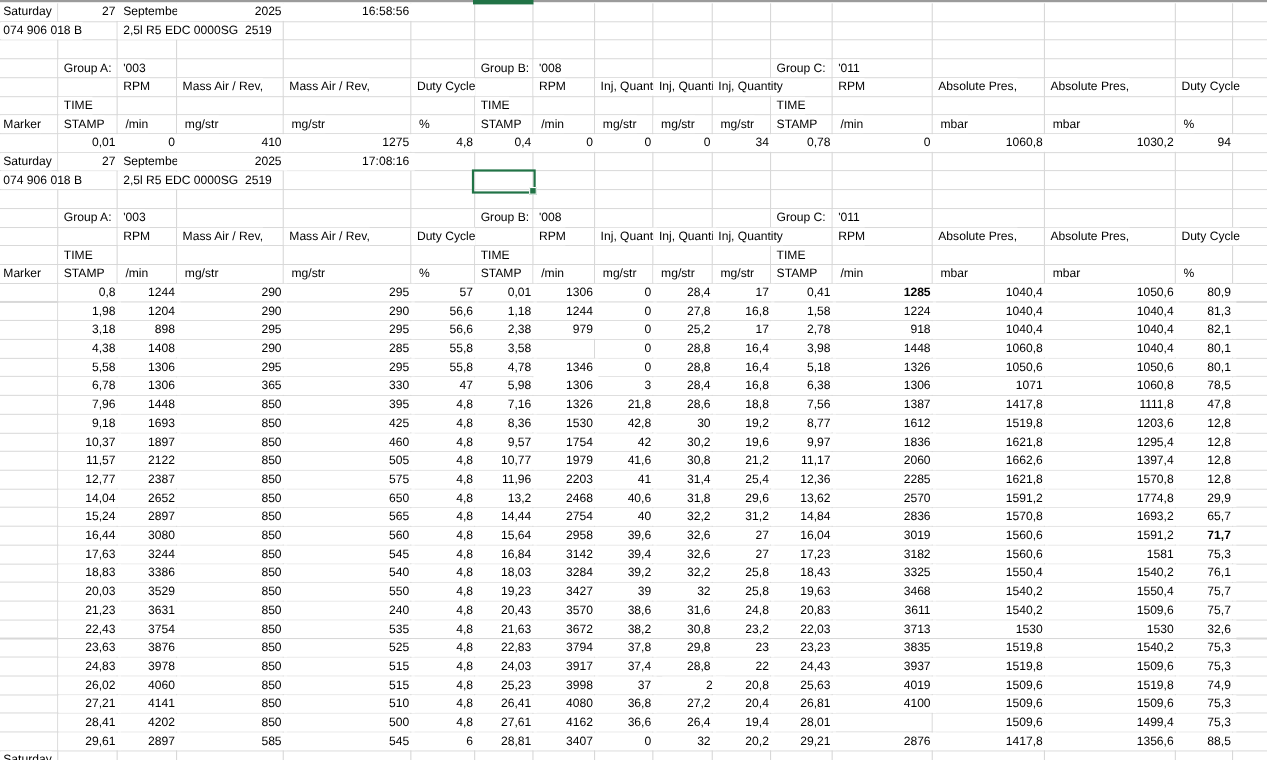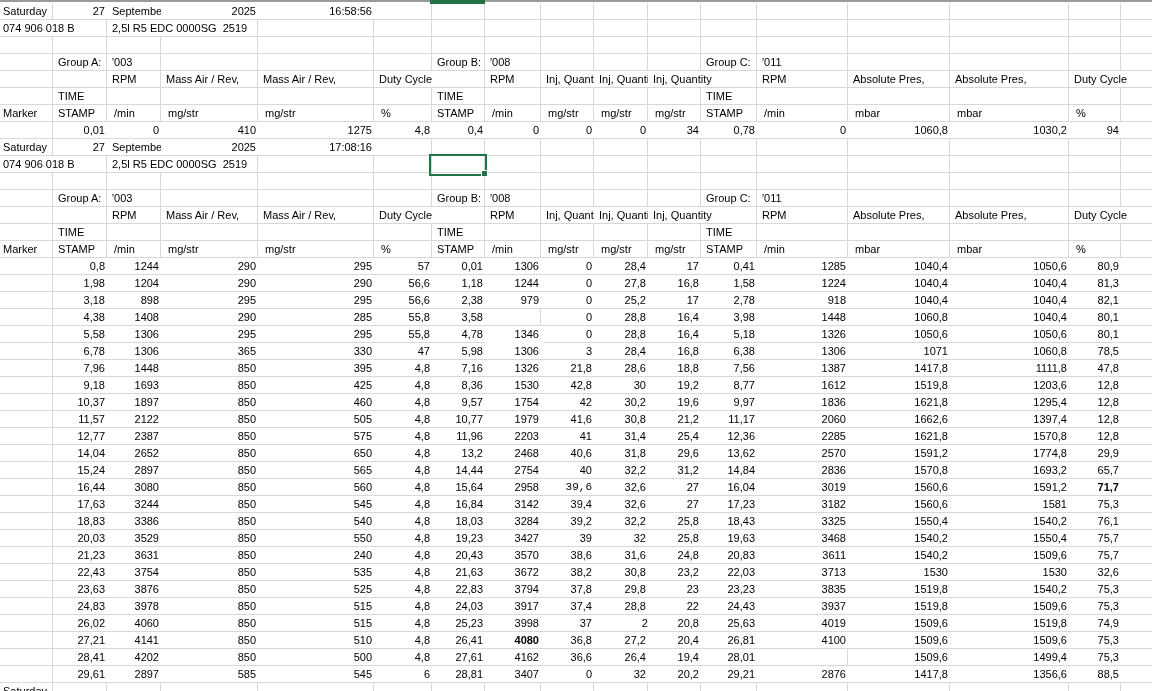--- a/index.html
+++ b/index.html
@@ -149,21 +149,21 @@
       <div class="cell num" style="left: 107px; top: 258px; width: 52px;">1244</div>
       <div class="cell num" style="left: 161px; top: 258px; width: 95px;">290</div>
       <div class="cell num" style="left: 258px; top: 258px; width: 114px;">295</div>
       <div class="cell num" style="left: 374px; top: 258px; width: 56px;">57</div>
       <div class="cell num" style="left: 432px; top: 258px; width: 51px;">0,01</div>
       <div class="cell num" style="left: 485px; top: 258px; width: 54px;">1306</div>
       <div class="cell num" style="left: 541px; top: 258px; width: 51px;">0</div>
       <div class="cell num" style="left: 594px; top: 258px; width: 52px;">28,4</div>
       <div class="cell num" style="left: 648px; top: 258px; width: 51px;">17</div>
       <div class="cell num" style="left: 701px; top: 258px; width: 54px;">0,41</div>
-      <div class="cell num" style="left: 757px; top: 258px; width: 89px;">1285</div>
+      <div class="cell num" style="left: 757px; top: 258px; width: 89px; font-weight: bold;">1285</div>
       <div class="cell num" style="left: 848px; top: 258px; width: 100px;">1040,4</div>
       <div class="cell num" style="left: 950px; top: 258px; width: 117px;">1050,6</div>
       <div class="cell num" style="left: 1069px; top: 258px; width: 50px;">80,9</div>
       <div class="cell num" style="left: 53px; top: 275px; width: 52px;">1,98</div>
       <div class="cell num" style="left: 107px; top: 275px; width: 52px;">1204</div>
       <div class="cell num" style="left: 161px; top: 275px; width: 95px;">290</div>
       <div class="cell num" style="left: 258px; top: 275px; width: 114px;">290</div>
       <div class="cell num" style="left: 374px; top: 275px; width: 56px;">56,6</div>
       <div class="cell num" style="left: 432px; top: 275px; width: 51px;">1,18</div>
       <div class="cell num" style="left: 485px; top: 275px; width: 54px;">1244</div>
@@ -340,21 +340,21 @@
       <div class="cell num" style="left: 848px; top: 462px; width: 100px;">1570,8</div>
       <div class="cell num" style="left: 950px; top: 462px; width: 117px;">1693,2</div>
       <div class="cell num" style="left: 1069px; top: 462px; width: 50px;">65,7</div>
       <div class="cell num" style="left: 53px; top: 479px; width: 52px;">16,44</div>
       <div class="cell num" style="left: 107px; top: 479px; width: 52px;">3080</div>
       <div class="cell num" style="left: 161px; top: 479px; width: 95px;">850</div>
       <div class="cell num" style="left: 258px; top: 479px; width: 114px;">560</div>
       <div class="cell num" style="left: 374px; top: 479px; width: 56px;">4,8</div>
       <div class="cell num" style="left: 432px; top: 479px; width: 51px;">15,64</div>
       <div class="cell num" style="left: 485px; top: 479px; width: 54px;">2958</div>
-      <div class="cell num" style="left: 541px; top: 479px; width: 51px; font-family: Liberation Mono, monospace;">39,6</div>
+      <div class="cell num" style="left: 541px; top: 479px; width: 51px;">39,6</div>
       <div class="cell num" style="left: 594px; top: 479px; width: 52px;">32,6</div>
       <div class="cell num" style="left: 648px; top: 479px; width: 51px;">27</div>
       <div class="cell num" style="left: 701px; top: 479px; width: 54px;">16,04</div>
       <div class="cell num" style="left: 757px; top: 479px; width: 89px;">3019</div>
       <div class="cell num" style="left: 848px; top: 479px; width: 100px;">1560,6</div>
       <div class="cell num" style="left: 950px; top: 479px; width: 117px;">1591,2</div>
       <div class="cell num" style="left: 1069px; top: 479px; width: 50px; font-weight: bold;">71,7</div>
       <div class="cell num" style="left: 53px; top: 496px; width: 52px;">17,63</div>
       <div class="cell num" style="left: 107px; top: 496px; width: 52px;">3244</div>
       <div class="cell num" style="left: 161px; top: 496px; width: 95px;">850</div>
@@ -474,21 +474,21 @@
       <div class="cell num" style="left: 757px; top: 615px; width: 89px;">4019</div>
       <div class="cell num" style="left: 848px; top: 615px; width: 100px;">1509,6</div>
       <div class="cell num" style="left: 950px; top: 615px; width: 117px;">1519,8</div>
       <div class="cell num" style="left: 1069px; top: 615px; width: 50px;">74,9</div>
       <div class="cell num" style="left: 53px; top: 632px; width: 52px;">27,21</div>
       <div class="cell num" style="left: 107px; top: 632px; width: 52px;">4141</div>
       <div class="cell num" style="left: 161px; top: 632px; width: 95px;">850</div>
       <div class="cell num" style="left: 258px; top: 632px; width: 114px;">510</div>
       <div class="cell num" style="left: 374px; top: 632px; width: 56px;">4,8</div>
       <div class="cell num" style="left: 432px; top: 632px; width: 51px;">26,41</div>
-      <div class="cell num" style="left: 485px; top: 632px; width: 54px; font-weight: bold;">4080</div>
+      <div class="cell num" style="left: 485px; top: 632px; width: 54px;">4080</div>
       <div class="cell num" style="left: 541px; top: 632px; width: 51px;">36,8</div>
       <div class="cell num" style="left: 594px; top: 632px; width: 52px;">27,2</div>
       <div class="cell num" style="left: 648px; top: 632px; width: 51px;">20,4</div>
       <div class="cell num" style="left: 701px; top: 632px; width: 54px;">26,81</div>
       <div class="cell num" style="left: 757px; top: 632px; width: 89px;">4100</div>
       <div class="cell num" style="left: 848px; top: 632px; width: 100px;">1509,6</div>
       <div class="cell num" style="left: 950px; top: 632px; width: 117px;">1509,6</div>
       <div class="cell num" style="left: 1069px; top: 632px; width: 50px;">75,3</div>
       <div class="cell num" style="left: 53px; top: 649px; width: 52px;">28,41</div>
       <div class="cell num" style="left: 107px; top: 649px; width: 52px;">4202</div>

